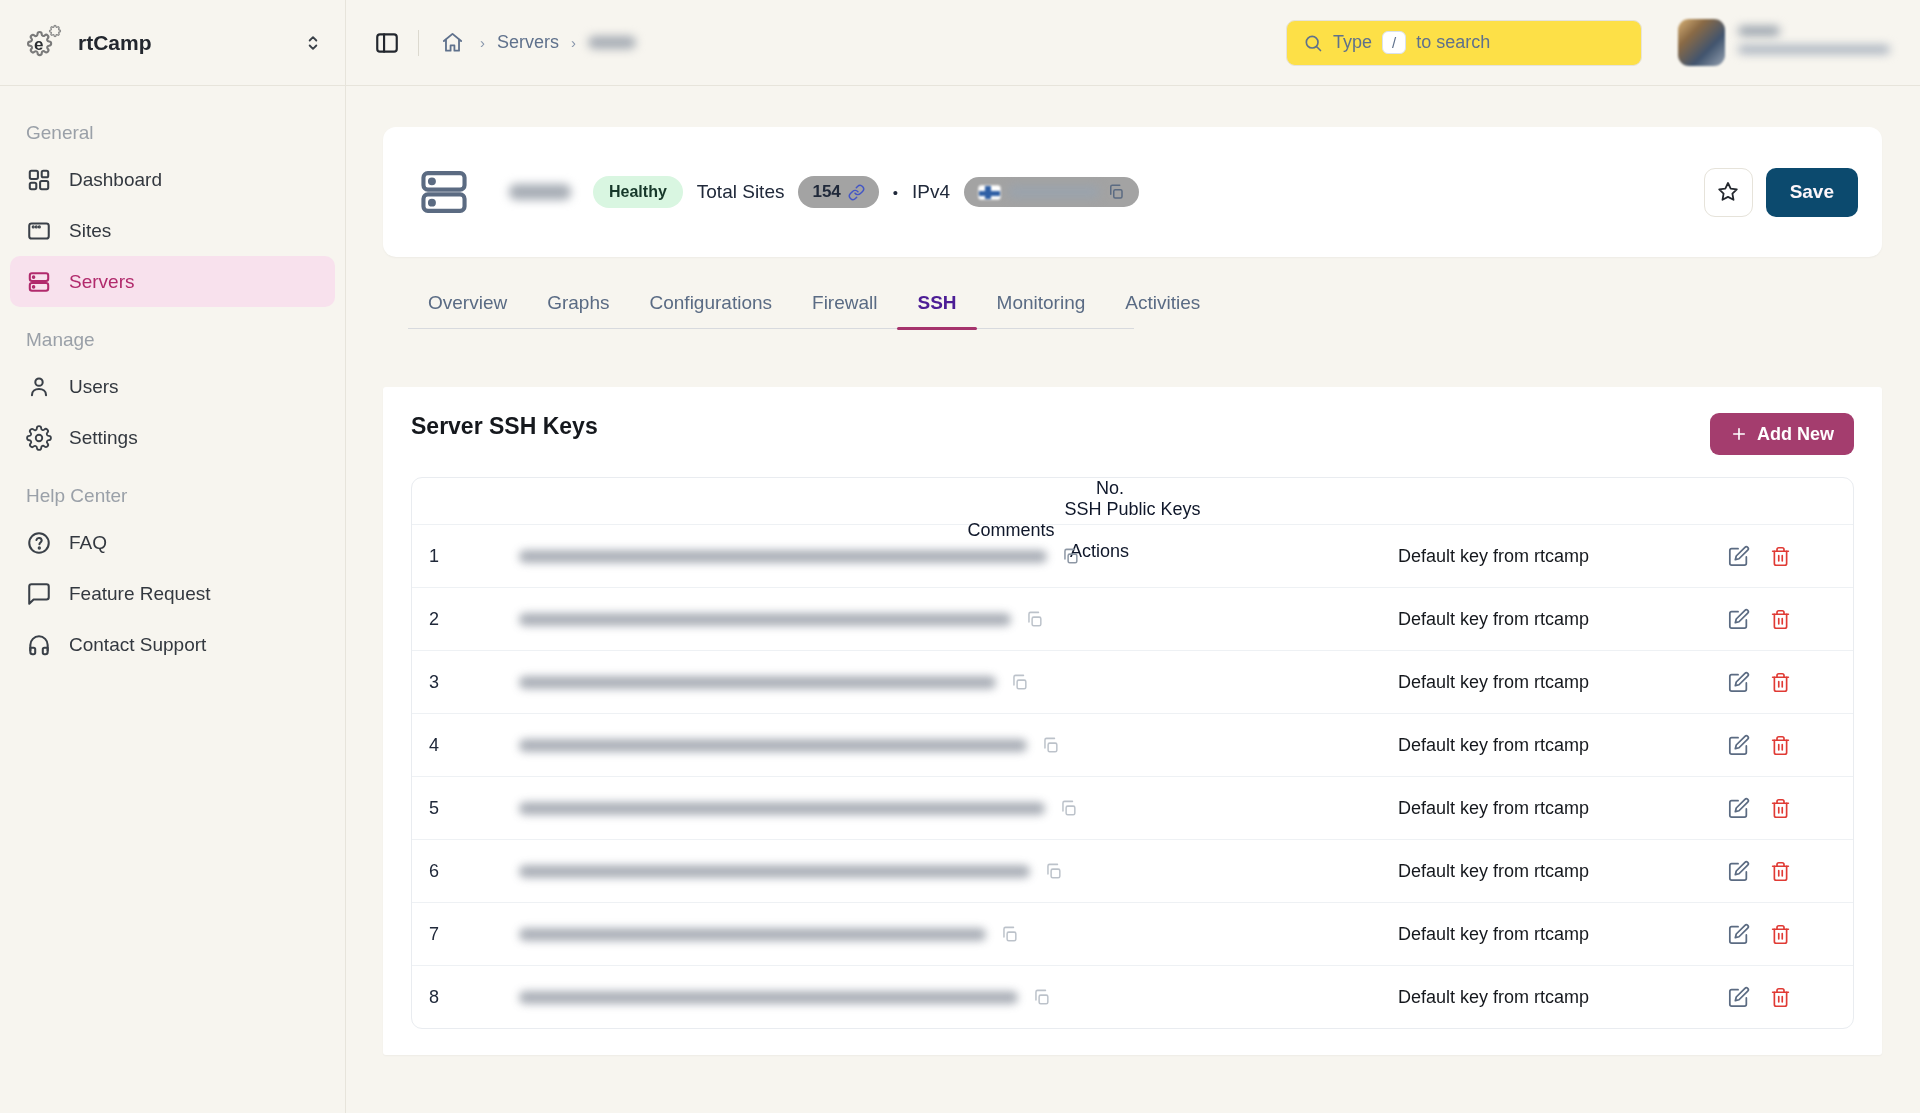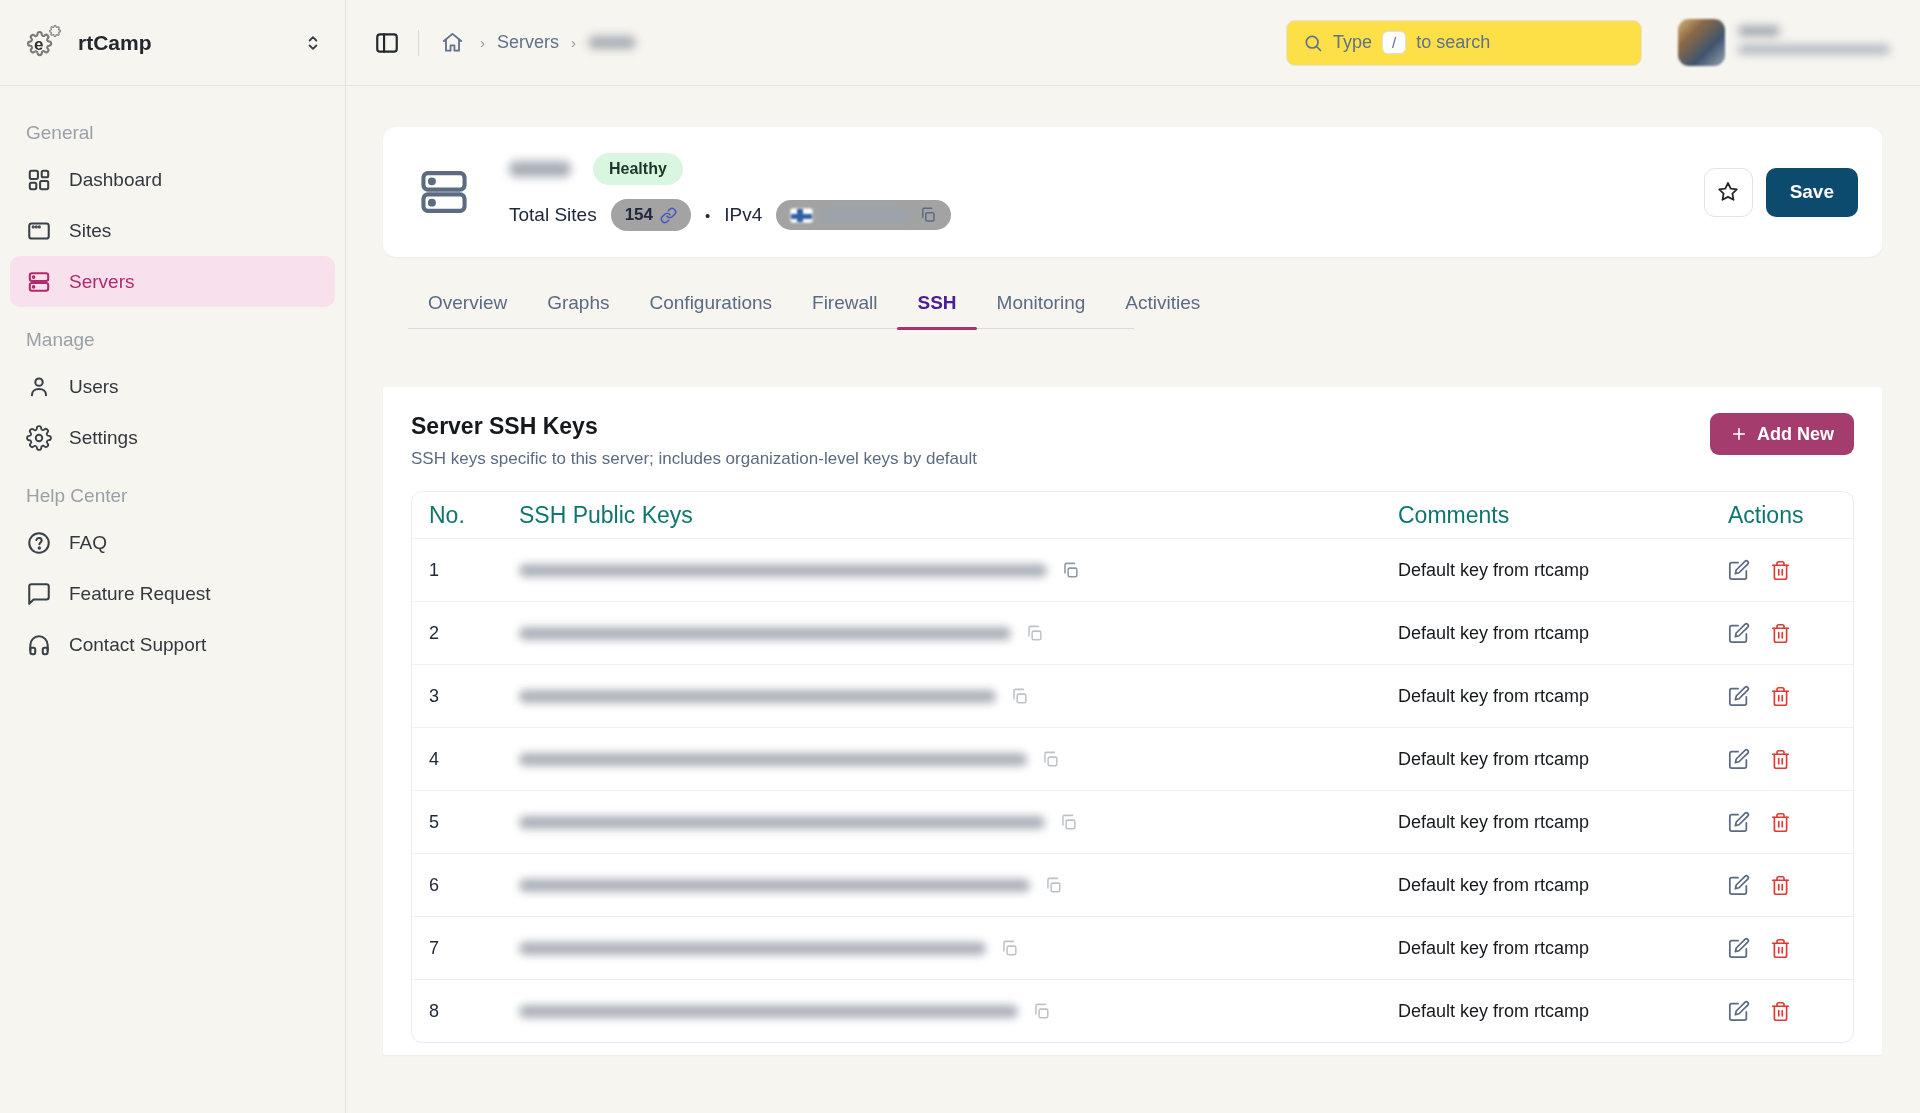--- a/index.html
+++ b/index.html
@@ -79,21 +79,21 @@
 
   
   .content { flex:1; padding:41px 38px 0 37px; overflow:hidden; }
 
   .server-card {
     background:#fff; border-radius:13px; height:130px;
     box-shadow:0 1px 2px rgba(20,20,30,.04);
     display:flex; align-items:center; padding:0 24px 0 32px;
   }
   .server-icon { color:#5b6b82; margin-right:36px; display:flex; }
-  .server-info { display:flex; flex-direction:column; gap:14px; }
+  .server-info { display:flex; flex-direction:row; gap:14px; }
   .server-row1 { display:flex; align-items:center; gap:22px; }
   .status-badge {
     background:#d9f6e1; color:#17382a; font-size:16px; font-weight:bold;
     padding:7px 16px; border-radius:999px;
   }
   .server-row2 { display:flex; align-items:center; gap:14px; font-size:19px; color:#20293a; }
   .pill {
     background:#a3a3a3; border-radius:999px; padding:6px 14px;
     display:inline-flex; align-items:center; gap:7px; cursor:pointer;
   }
@@ -141,21 +141,21 @@
   .add-btn {
     margin-left:auto; height:42px; padding:0 20px;
     background:#a43d6e; border:none; border-radius:9px;
     color:#fff; font-size:18px; font-weight:bold;
     font-family:"Liberation Sans",sans-serif;
     display:flex; align-items:center; gap:9px; cursor:pointer;
   }
 
   .keys-table { margin-top:22px; border:1px solid #e9ecf0; border-radius:11px; overflow:hidden; }
   .t-row { display:flex; align-items:center; height:63px; border-top:1px solid #eef1f4; }
-  .t-row.t-head { height:46px; border-top:none; color:#0f766e; font-size:23px; }
+  .t-row.t-head { height:46px; border-top:none; color:#0f172a; font-size:18px;flex-direction:column; }
   .col-no { width:107px; padding-left:17px; }
   .col-key { flex:1; display:flex; align-items:center; gap:14px; }
   .col-comment { width:330px; }
   .col-actions { width:125px; display:flex; align-items:center; gap:20px; }
   .cell-no { font-size:18px; color:#20293a; }
   .key-blur { height:13px; border-radius:6px; background:#969ca6; filter:blur(4px); opacity:.8; }
   .key-copy { color:#8792a0; opacity:.55; display:flex; cursor:pointer; background:none; border:none; padding:0; }
   .t-row:nth-child(2) .key-copy { opacity:.95; }
   .cell-comment { font-size:18px; color:#15181d; }
   .action-btn { background:none; border:none; padding:0; display:flex; cursor:pointer; }
@@ -395,21 +395,20 @@
         <span class="tab">Firewall</span>
         <span class="tab active">SSH</span>
         <span class="tab">Monitoring</span>
         <span class="tab">Activities</span>
       </nav>
 
       <section class="ssh-card">
         <div class="ssh-card-head">
           <div>
             <div class="ssh-title">Server SSH Keys</div>
-            <div class="ssh-subtitle">SSH keys specific to this server; includes organization-level keys by default</div>
           </div>
           <button class="add-btn">
             <span style="display:flex">
               <svg width="18" height="18" viewBox="0 0 24 24" fill="none" stroke="currentColor" stroke-width="2.2" stroke-linecap="round">
                 <line x1="12" y1="5" x2="12" y2="19"></line>
                   <line x1="5" y1="12" x2="19" y2="12"></line>
               </svg>
             </span>
             <span>Add New</span>
           </button>

